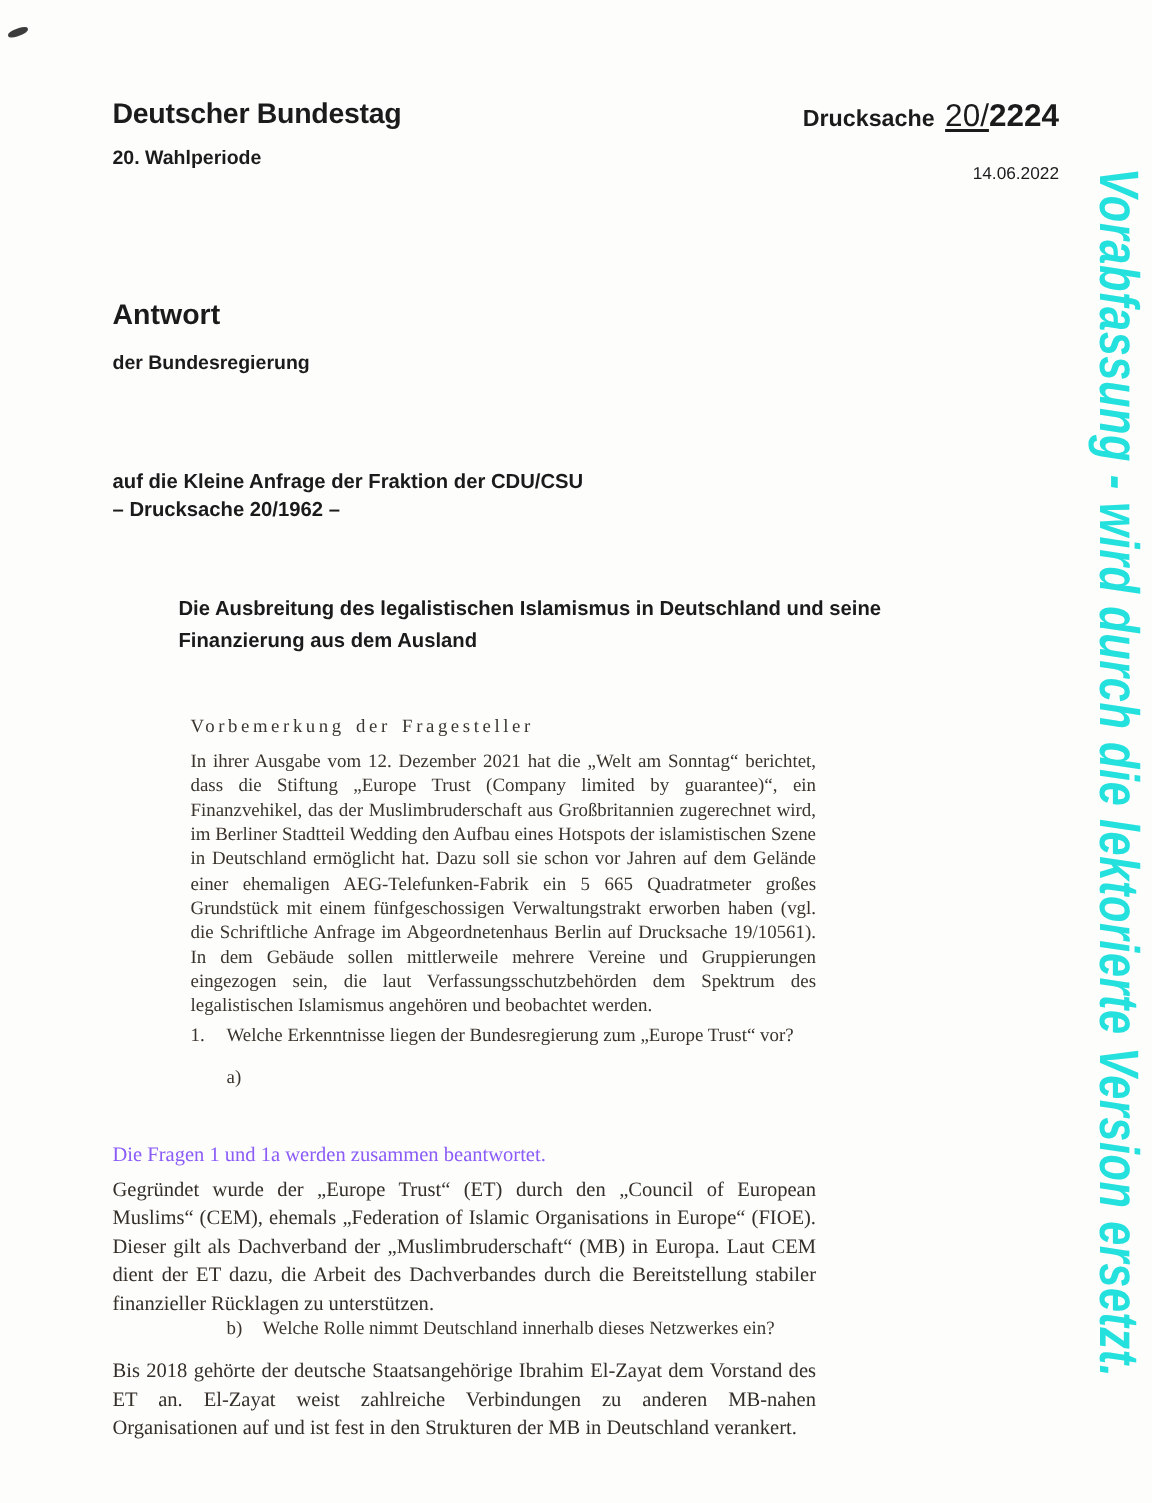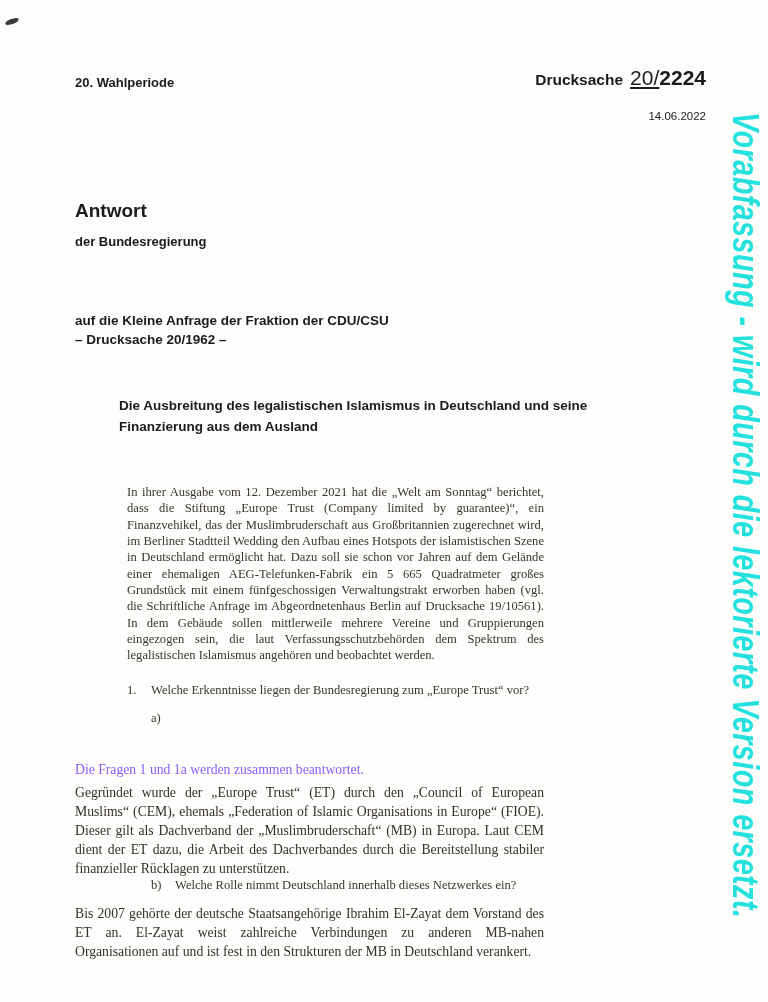--- a/index.html
+++ b/index.html
@@ -81,20 +81,21 @@
 </head>
 <body>
 
 <div class="screen">
 
   <div class="speck"></div>
 
   <div class="watermark" style="color: rgb(36, 225, 221);">Vorabfassung - wird durch die lektorierte Version ersetzt.</div>
 
   <div class="header-left">
+    <div class="org">Deutscher Bundestag</div>
     <div class="period">20. Wahlperiode</div>
   </div>
 
   <div class="header-right">
     <div class="druck-line">
       <span class="druck-label">Drucksache</span>
       <span class="druck-prefix">20/</span>
       <span class="druck-number">2224</span>
     </div>
     <div class="date">14.06.2022</div>
@@ -107,20 +108,21 @@
     <div>auf die Kleine Anfrage der Fraktion der CDU/CSU</div>
     <div>– Drucksache 20/1962 –</div>
   </div>
 
   <div class="subject">
     <div>Die Ausbreitung des legalistischen Islamismus in Deutschland und seine</div>
     <div>Finanzierung aus dem Ausland</div>
   </div>
 
   <div class="preface">
+    <div class="preface-heading">Vorbemerkung der Fragesteller</div>
     <div class="preface-body">In ihrer Ausgabe vom 12. Dezember 2021 hat die „Welt am Sonntag“ berichtet, dass die Stiftung „Europe Trust (Company limited by guarantee)“, ein Finanzvehikel, das der Muslimbruderschaft aus Großbritannien zugerechnet wird, im Berliner Stadtteil Wedding den Aufbau eines Hotspots der islamistischen Szene in Deutschland ermöglicht hat. Dazu soll sie schon vor Jahren auf dem Gelände einer ehemaligen AEG-Telefunken-Fabrik ein 5 665 Quadratmeter großes Grundstück mit einem fünfgeschossigen Verwaltungstrakt erworben haben (vgl. die Schriftliche Anfrage im Abgeordnetenhaus Berlin auf Drucksache 19/10561). In dem Gebäude sollen mittlerweile mehrere Vereine und Gruppierungen eingezogen sein, die laut Verfassungsschutzbehörden dem Spektrum des legalistischen Islamismus angehören und beobachtet werden.</div>
   </div>
 
   <div class="q-block q1">
     <div class="q-row">
       <span class="q-num">1.</span>
       <span class="q-text">Welche Erkenntnisse liegen der Bundesregierung zum „Europe Trust“ vor?</span>
     </div>
     <div class="q-row q-sub">
       <span class="q-num">a)</span>
@@ -131,15 +133,15 @@
 
   <div class="answer-1">Gegründet wurde der „Europe Trust“ (ET) durch den „Council of European Muslims“ (CEM), ehemals „Federation of Islamic Organisations in Europe“ (FIOE). Dieser gilt als Dachverband der „Muslimbruderschaft“ (MB) in Europa. Laut CEM dient der ET dazu, die Arbeit des Dachverbandes durch die Bereitstellung stabiler finanzieller Rücklagen zu unterstützen.</div>
 
   <div class="q-block q1b">
     <div class="q-row">
       <span class="q-num">b)</span>
       <span class="q-text" style="text-align:left;">Welche Rolle nimmt Deutschland innerhalb dieses Netzwerkes ein?</span>
     </div>
   </div>
 
-  <div class="answer-1b">Bis 2007 gehörte der deutsche Staatsangehörige Ibrahim El-Zayat dem Vorstand des ET an. El-Zayat weist zahlreiche Verbindungen zu anderen MB-nahen Organisationen auf und ist fest in den Strukturen der MB in Deutschland verankert.</div>
+  <div class="answer-1b">Bis 2018 gehörte der deutsche Staatsangehörige Ibrahim El-Zayat dem Vorstand des ET an. El-Zayat weist zahlreiche Verbindungen zu anderen MB-nahen Organisationen auf und ist fest in den Strukturen der MB in Deutschland verankert.</div>
 
 </div>
 
 </body></html>

